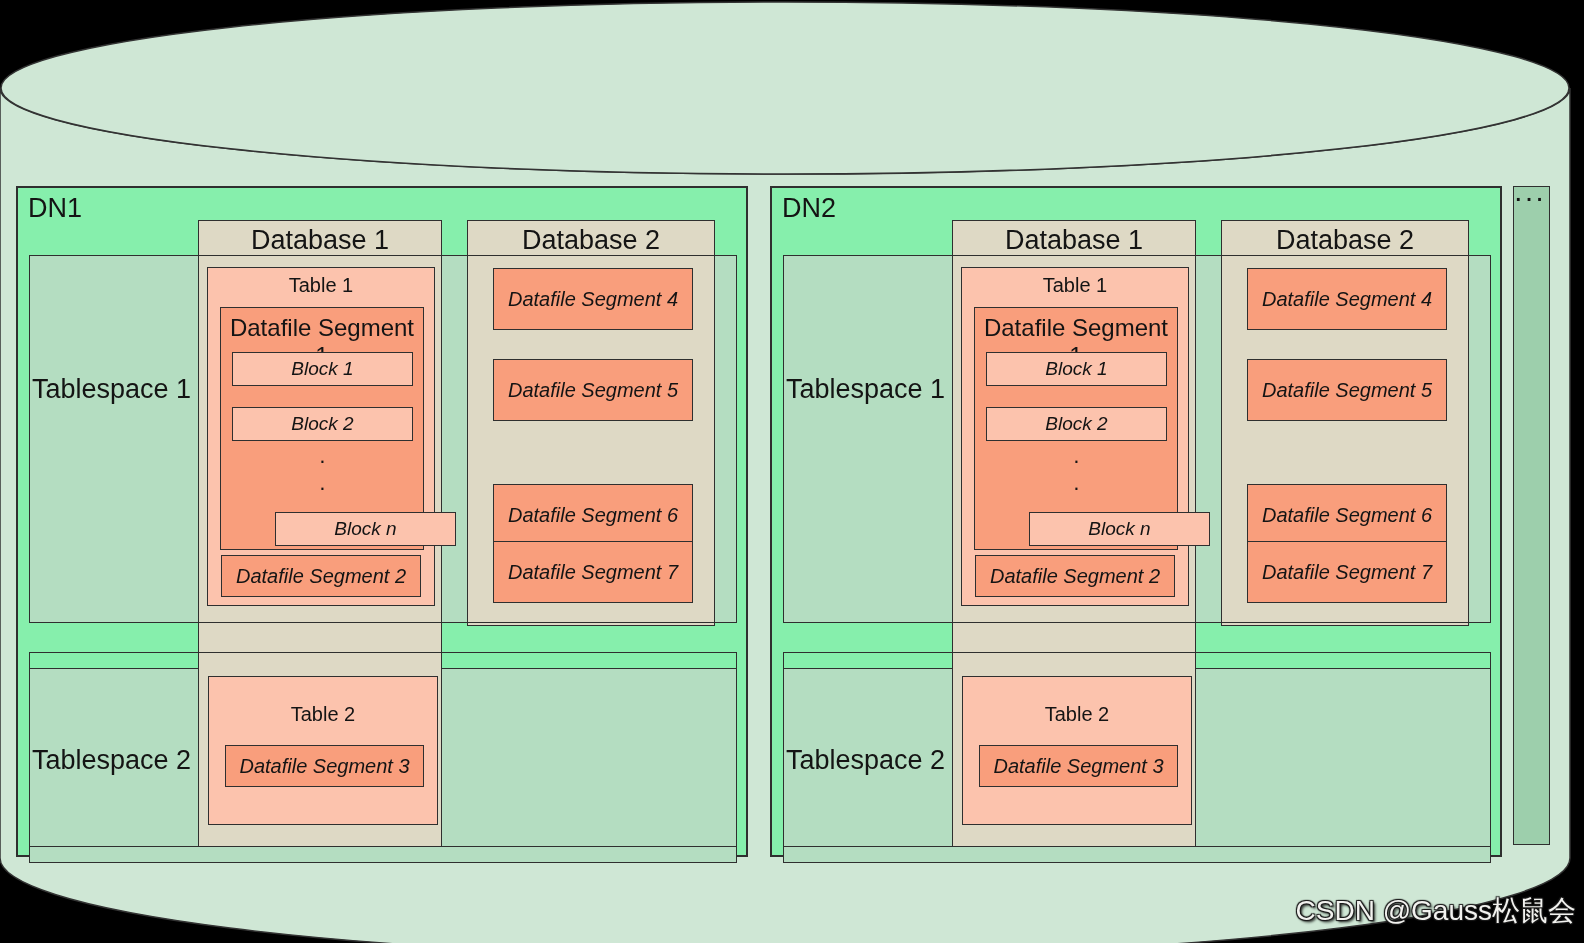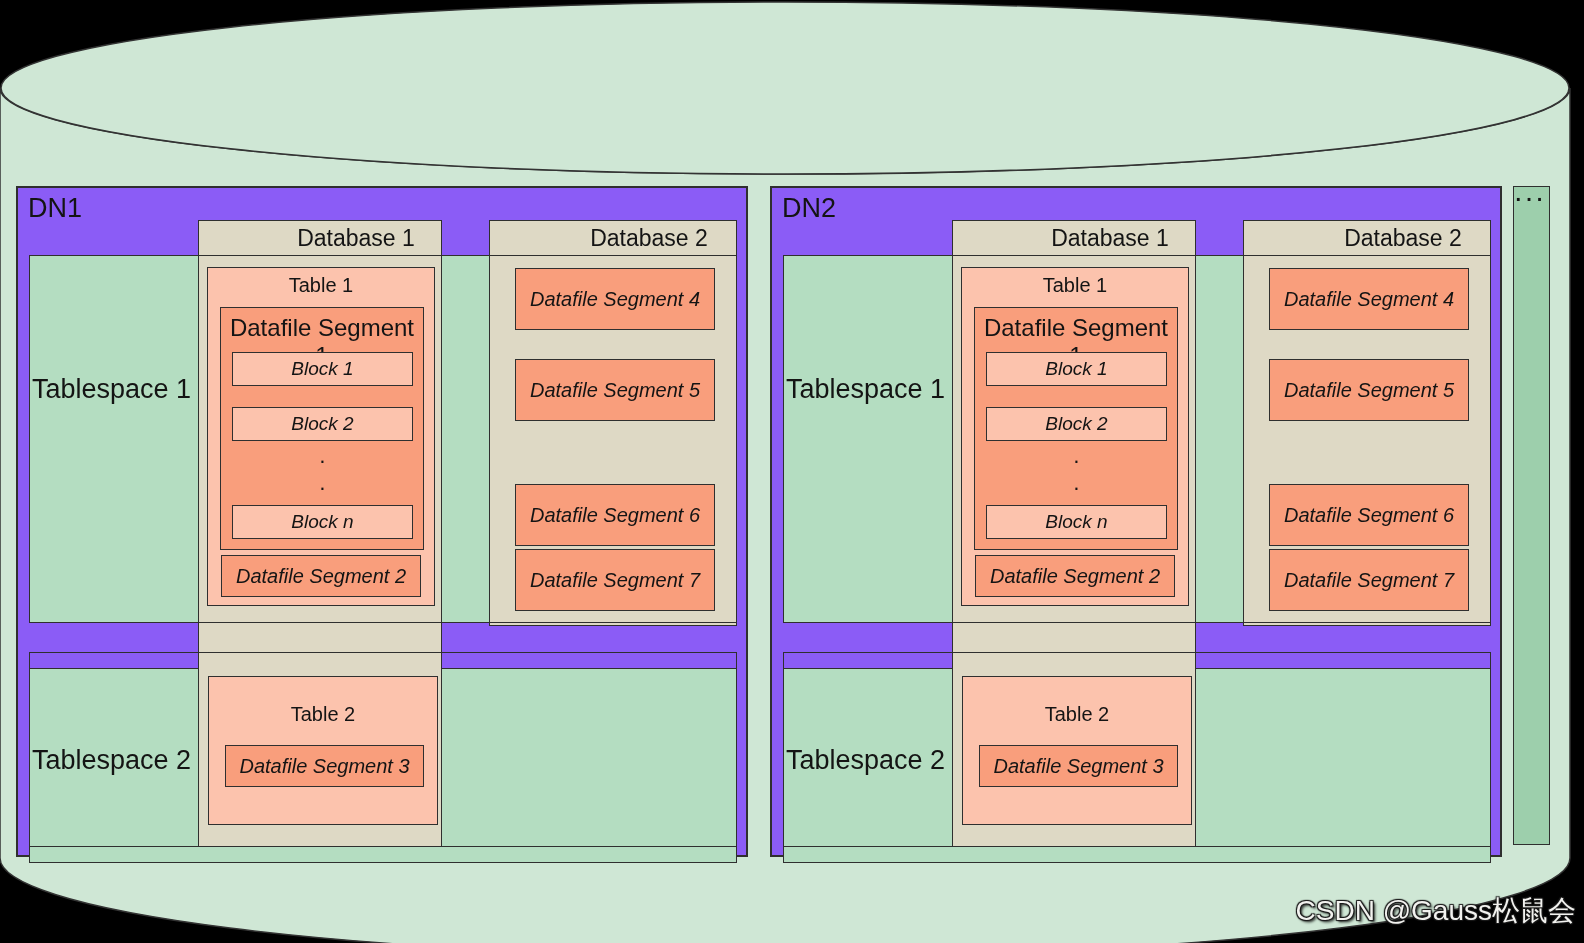--- a/index.html
+++ b/index.html
@@ -2,62 +2,62 @@
 <html><head>
 <meta charset="utf-8">
 <style>
   html,body{margin:0;padding:0;background:#000;}
   .stage{position:relative;width:1584px;height:943px;background:#000;overflow:hidden;
          font-family:"Liberation Sans","DejaVu Sans",sans-serif;color:#141414;}
   .cyl-svg{position:absolute;left:0;top:0;}
   .cluster-title{position:absolute;left:0;top:46px;width:1570px;text-align:center;
                  font-size:38px;color:#1a1a1a;}
   
-  .dn{position:absolute;top:186px;width:732px;height:671px;background:#8b5cf6;
+  .dn{position:absolute;top:186px;width:732px;height:671px;background:#86efac;
       border:2px solid #2f2f2f;box-sizing:border-box;}
   #dn1{left:16px;} #dn2{left:770px;}
   .dn-label{position:absolute;left:10px;top:5px;font-size:27px;}
   
   .ts{position:absolute;left:11px;width:708px;background:#b4ddc1;
       border:1px solid #2f2f2f;box-sizing:border-box;}
   .ts1{top:67px;height:368px;}
   .ts2{top:464px;height:195px;margin-top:16px;}
   .ts-ol{position:absolute;left:11px;width:708px;border:1px solid #2f2f2f;
          box-sizing:border-box;background:transparent;pointer-events:none;z-index:5;}
   .ts1-ol{top:67px;height:368px;}
   .ts2-ol{top:464px;height:195px;}
   .ts-label{position:absolute;left:2px;width:168px;font-size:27px;}
   .ts1 .ts-label{top:118px;}
   .ts2 .ts-label{top:76px;}
   
   .dbcol{position:absolute;background:#ded9c5;border:1px solid #2f2f2f;
          box-sizing:border-box;z-index:2;}
   .db1{left:180px;top:32px;width:244px;height:627px;}
-  .db2{left:471px;top:32px;width:248px;height:406px;padding-left:36px;}
-  .db-header{position:absolute;top:4px;left:0;width:100%;text-align:center;font-size:23px;margin-left:36px;}
+  .db2{left:449px;top:32px;width:248px;height:406px;padding-left:36px;}
+  .db-header{position:absolute;top:4px;left:0;width:100%;text-align:center;font-size:27px;}
   
   .tbl{position:absolute;background:#fcc3ad;border:1px solid #2f2f2f;box-sizing:border-box;z-index:6;}
   .table1{left:8px;top:46px;width:228px;height:339px;}
   .table2{left:9px;top:455px;width:230px;height:149px;}
   .tbl-label{position:absolute;top:6px;left:0;width:100%;text-align:center;font-size:20px;}
   .table2 .tbl-label{top:26px;}
   
   .seg{position:absolute;background:#f99e7c;border:1px solid #2f2f2f;box-sizing:border-box;}
   .seg-title{position:absolute;top:6px;left:0;width:100%;text-align:center;font-size:24px;}
   .ds1{left:12px;top:39px;width:204px;height:243px;}
   .ds2{left:13px;top:287px;width:200px;height:42px;}
   .ds3{left:16px;top:68px;width:199px;height:42px;}
   .seg.centered{display:flex;align-items:center;justify-content:center;font-size:20px;font-style:italic;}
   .dseg{left:25px;width:200px;height:62px;}
-  .s4{top:47px;} .s5{top:138px;} .s6{top:229px;margin-top:34px;} .s7{top:320px;margin-top:8px;}
+  .s4{top:47px;} .s5{top:138px;} .s6{top:229px;margin-top:34px;} .s7{top:320px;}
   
   .block{position:absolute;left:11px;width:181px;height:34px;background:#fcc3ad;
          border:1px solid #2f2f2f;box-sizing:border-box;font-size:19px;
          display:flex;align-items:center;justify-content:center;font-style:italic;}
-  .b1{top:44px;} .b2{top:99px;} .bn{top:197px;}
+  .b1{top:44px;} .b2{top:99px;} .bn{top:204px;margin-left:43px;}
   .vdots{position:absolute;top:140px;left:50%;transform:translateX(-50%);
          writing-mode:vertical-rl;text-orientation:upright;font-size:22px;
          letter-spacing:2px;line-height:20px;}
   
   .dn-more{position:absolute;left:1513px;top:186px;width:37px;height:659px;
            background:#9dcfac;border:1.5px solid #2f2f2f;box-sizing:border-box;
            text-align:center;}
   .dn-more-dots{font-size:20px;font-weight:bold;letter-spacing:4px;margin-top:1px;}
   
   .watermark{position:absolute;right:8px;top:892px;font-size:28px;color:#f2f2ef;z-index:10;

